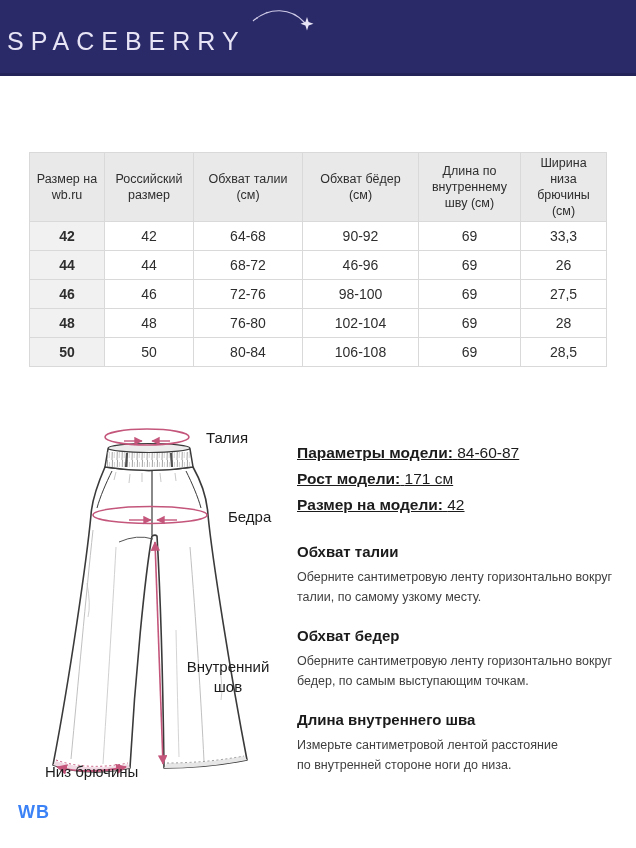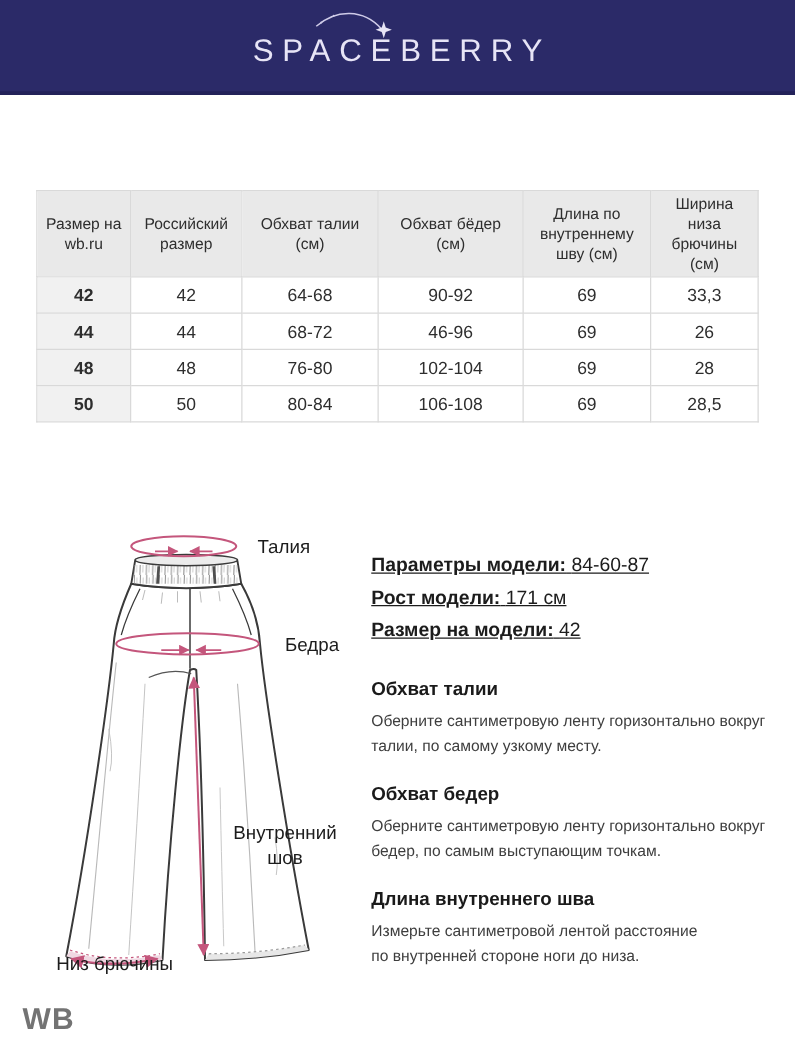--- a/index.html
+++ b/index.html
@@ -5,21 +5,21 @@
   html,body{margin:0;padding:0;}
   body{
     width:636px;height:848px;position:relative;background:#ffffff;
     font-family:"Liberation Sans",sans-serif;overflow:hidden;
     -webkit-font-smoothing:antialiased;
   }
   
   .header{
     position:absolute;left:0;top:0;width:636px;height:73px;
     background:#2b2a68;border-bottom:3px solid #232259;
-    display:flex;align-items:center;justify-content:center;
+    display:flex;align-items:center;justify-content:flex-start;
   }
   .logo{
     color:#e7e4f6;font-size:25px;letter-spacing:7px;padding-left:7px;
     margin-top:10px;font-weight:400;
   }
   .comet{position:absolute;left:247px;top:5px;}
   
   table.size{
     position:absolute;left:29px;top:152px;width:577px;
     border-collapse:collapse;table-layout:fixed;
@@ -46,22 +46,22 @@
   .model-block{position:absolute;left:297px;top:440px;font-size:15.5px;color:#1c1c1c;}
   .model-line{line-height:26px;text-decoration:underline;}
   .model-line .ml-label{font-weight:700;}
   .model-line .ml-value{font-weight:400;}
   .guide{position:absolute;left:297px;top:543px;width:344px;}
   .gsection{margin:0 0 20px 0;}
   .gtitle{font-size:15px;font-weight:700;color:#1a1a1a;margin:0 0 8px 0;}
   .gline{font-size:12.5px;line-height:19.5px;color:#3e3e3e;}
   
   .watermark{
-    position:absolute;left:18px;top:802px;font-size:24px;font-weight:700;
-    color:#737373;letter-spacing:1px;
+    position:absolute;left:18px;top:802px;font-size:18px;font-weight:700;
+    color:#3b82f6;letter-spacing:1px;
   }
 </style>
 </head>
 <body>
 
 <div class="header">
   <svg class="comet" width="78" height="32" viewBox="0 0 78 32">
     <path d="M6,16 C 22,2 44,2 58,18" fill="none" stroke="#cfcbe8" stroke-width="1.2"></path>
     <circle cx="10" cy="13" r="0.8" fill="#cfcbe8"></circle>
     <circle cx="20" cy="7.5" r="0.8" fill="#cfcbe8"></circle>
@@ -100,20 +100,28 @@
     </tr>
     <tr>
       <td class="first">44</td>
       <td>44</td>
       <td>68-72</td>
       <td>46-96</td>
       <td>69</td>
       <td>26</td>
     </tr>
     <tr>
+      <td class="first">46</td>
+      <td>46</td>
+      <td>72-76</td>
+      <td>98-100</td>
+      <td>69</td>
+      <td>27,5</td>
+    </tr>
+    <tr>
       <td class="first">48</td>
       <td>48</td>
       <td>76-80</td>
       <td>102-104</td>
       <td>69</td>
       <td>28</td>
     </tr>
     <tr>
       <td class="first">50</td>
       <td>50</td>

